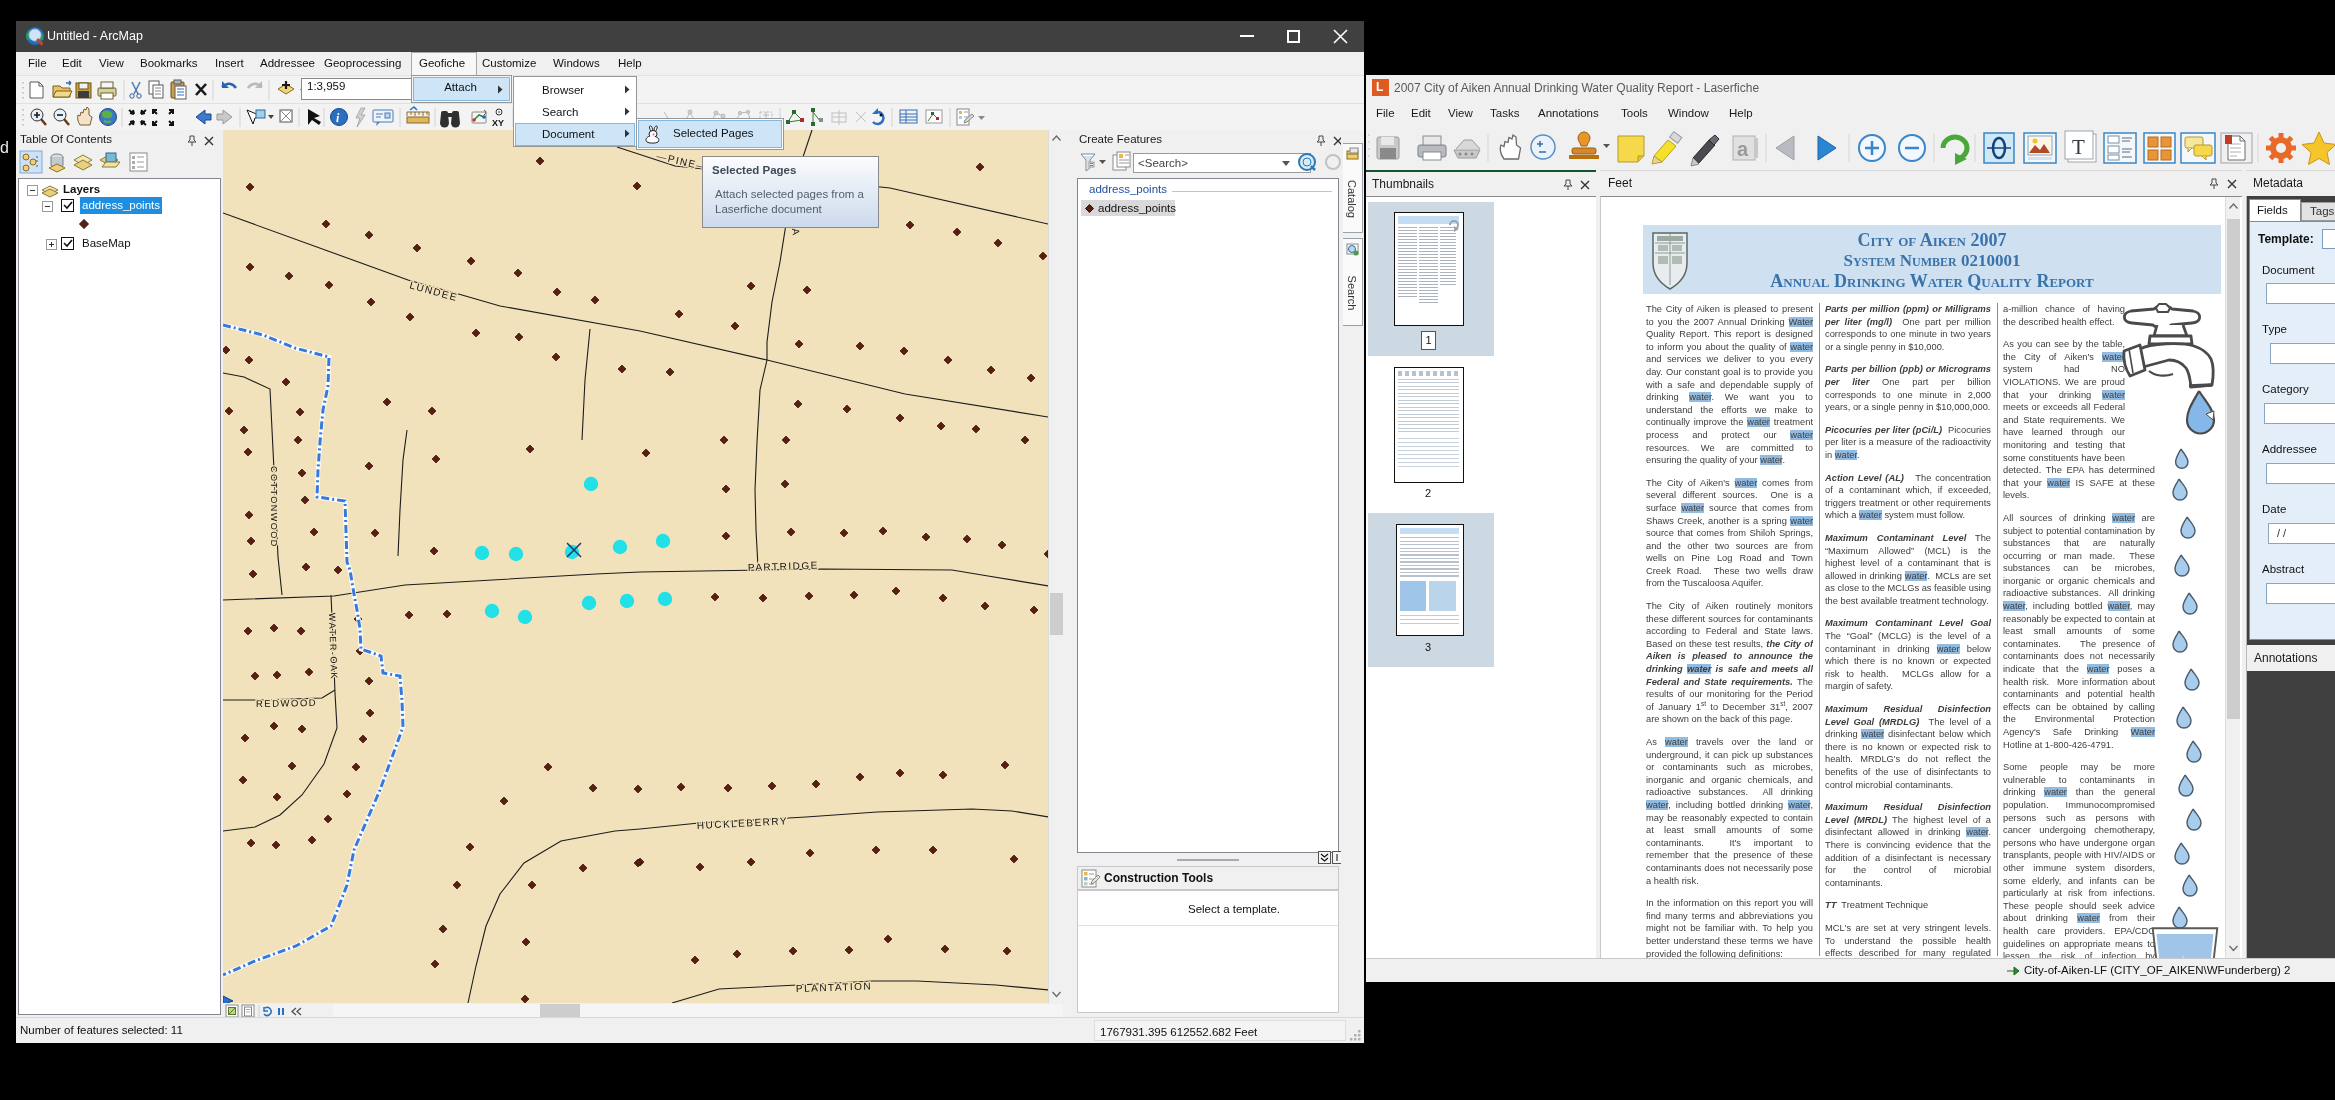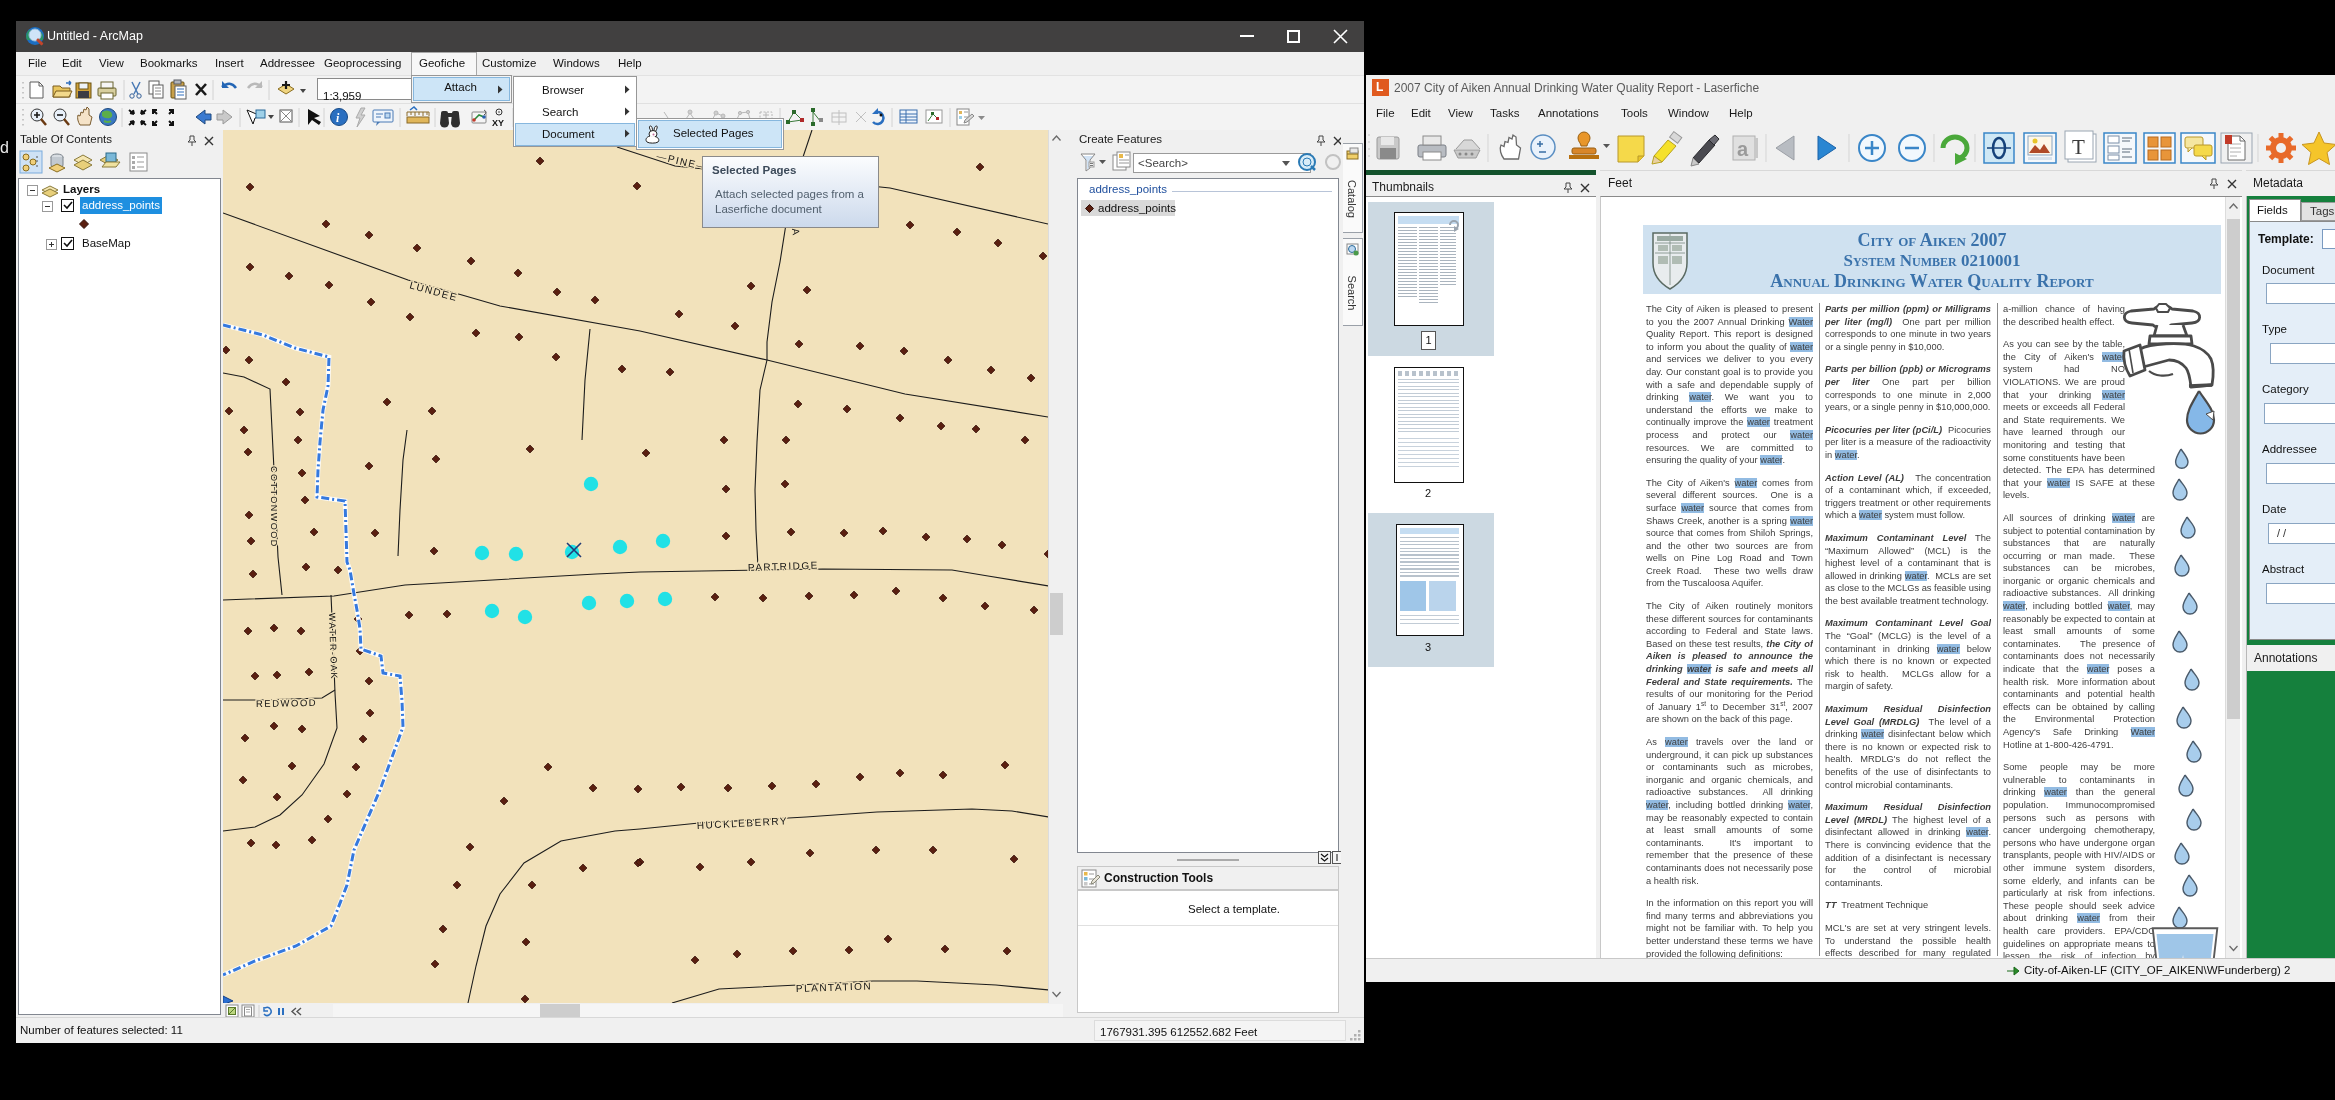--- a/index.html
+++ b/index.html
@@ -97,21 +97,21 @@
 
     <path d="M246,11 q-8,-7 -14,1" fill="none" stroke="#b9b9b9" stroke-width="2.6"></path>
         <path d="M246,5 v7 h-7 z" fill="#b9b9b9"></path>
     <line x1="253" y1="4" x2="253" y2="24" stroke="#d2d2d2"></line>
 
     <path d="M262,13 l8,-5 8,5 -8,5 z" fill="#efd480" stroke="#8a6d1f"></path>
         <path d="M270,5 v8 M266,9 h8" stroke="#1a1a1a" stroke-width="2.2"></path>
     <path d="M284,13 h6 l-3,4 z" fill="#444"></path>
   </svg>
 
-  <div class="abs" style="left:285px;top:2px;width:124px;height:22px;background:#fff;border:1px solid #8a8a8a;font-size:11.5px;color:#111;padding:11px 0 0 5px;margin-left:16px;">1:3,959</div>
+  <div class="abs" style="left:285px;top:2px;width:124px;height:22px;background:#fff;border:1px solid #8a8a8a;font-size:11.5px;color:#111;padding:1px 0 0 5px;">1:3,959</div>
 </div>
 
 <div class="abs" style="left:16px;top:103px;width:1348px;height:27px;background:#f3f3f3;border-top:1px solid #e0e0e0;">
   <svg class="abs" style="left:0;top:0" width="1060" height="27" viewBox="0 0 1060 27">
     <g fill="none" stroke="#9a9a9a">
           <path d="M7,5 v2 M7,10 v2 M7,15 v2 M7,20 v2" stroke-dasharray="1.5 1.5"></path>
         </g>
 
     <circle cx="21" cy="11" r="6" fill="#e8f0fa" stroke="#333"></circle>
         <path d="M18,11 h6 M21,8 v6" stroke="#1a1a1a" stroke-width="1.6"></path>
@@ -700,21 +700,21 @@
             <rect x="-15" y="-2.5" width="30" height="5"></rect>
             <rect x="-2.5" y="-15" width="5" height="30" transform="rotate(45)"></rect>
             <rect x="-2.5" y="-15" width="5" height="30" transform="rotate(-45)"></rect>
           </g>
           <circle r="5" fill="#f0f0f0"></circle>
         </g>
 
     <path d="M953,6 l5,11 12,1.5 -9,8 2.5,12 -10.5,-6 -10.5,6 2.5,-12 -9,-8 12,-1.5 z" fill="#f5c52a" stroke="#c8951f"></path>
   </svg>
 
-  <div class="abs" style="left:0;top:95px;width:230px;height:26px;background:#f0f0f0;border-top:5px solid #14532d;">
+  <div class="abs" style="left:0;top:95px;width:230px;height:26px;background:#f0f0f0;border-top:2px solid #14532d;">
     <div class="abs" style="left:6px;top:5px;font-size:12px;color:#1a1a1a;">Thumbnails</div>
     <svg class="abs" style="left:196px;top:7px" width="12" height="12">
           <path d="M4,1 h4 v4 l2,2 h-8 l2,-2 z M6,7 v4" stroke="#444" fill="none"></path>
         </svg>
     <svg class="abs" style="left:213px;top:7px" width="12" height="12">
           <path d="M2,2 L10,10 M10,2 L2,10" stroke="#333" stroke-width="1.4"></path>
         </svg>
   </div>
   <div class="abs" style="left:234px;top:95px;width:642px;height:26px;background:#f0f0f0;border-top:1px solid #d8d8d8;">
     <div class="abs" style="left:8px;top:5px;font-size:12px;color:#1a1a1a;">Feet</div>
@@ -857,21 +857,21 @@
       <svg class="abs" style="left:3px;top:6px" width="9" height="7">
             <path d="M0.5,5.5 L4.5,1 L8.5,5.5" fill="none" stroke="#6a6a6a" stroke-width="1.3"></path>
           </svg>
       <div class="abs" style="left:1px;top:22px;width:13px;height:500px;background:#cdcdcd;"></div>
       <svg class="abs" style="left:3px;top:748px" width="9" height="7">
             <path d="M0.5,1 L4.5,5.5 L8.5,1" fill="none" stroke="#6a6a6a" stroke-width="1.3"></path>
           </svg>
     </div>
   </div>
 
-  <div class="abs" style="left:880px;top:121px;width:89px;height:762px;background:#15803d;border-left:1px solid #b8b8b8;">
+  <div class="abs" style="left:880px;top:121px;width:89px;height:762px;background:#404040;border-left:1px solid #b8b8b8;">
     <div class="abs" style="left:2px;top:3px;width:52px;height:22px;background:#fff;border:1px solid #8a8a8a;border-bottom:none;font-size:11.5px;color:#111;padding:4px 0 0 7px;">Fields</div>
     <div class="abs" style="left:54px;top:6px;width:40px;height:19px;background:#e2e2e2;border:1px solid #9a9a9a;font-size:11.5px;color:#333;padding:2px 0 0 8px;">Tags</div>
     <div class="abs" style="left:2px;top:25px;width:87px;height:419px;background:#e4eef8;border:1px solid #8a8a8a;border-right:none;">
       <div class="abs" style="left:8px;top:10px;font-size:12px;font-weight:bold;color:#111;">Template:</div>
       <div class="abs" style="left:72px;top:7px;width:17px;height:20px;background:#fff;border:1px solid #7a9ac0;"></div>
       <div class="abs" style="left:12px;top:42px;font-size:11.5px;color:#111;">Document</div>
       <div class="abs" style="left:16px;top:61px;width:73px;height:21px;background:#fff;border:1px solid #8aa5c2;"></div>
       <div class="abs" style="left:12px;top:101px;font-size:11.5px;color:#111;">Type</div>
       <div class="abs" style="left:20px;top:121px;width:69px;height:21px;background:#fff;border:1px solid #8aa5c2;"></div>
       <div class="abs" style="left:12px;top:161px;font-size:11.5px;color:#111;">Category</div>

